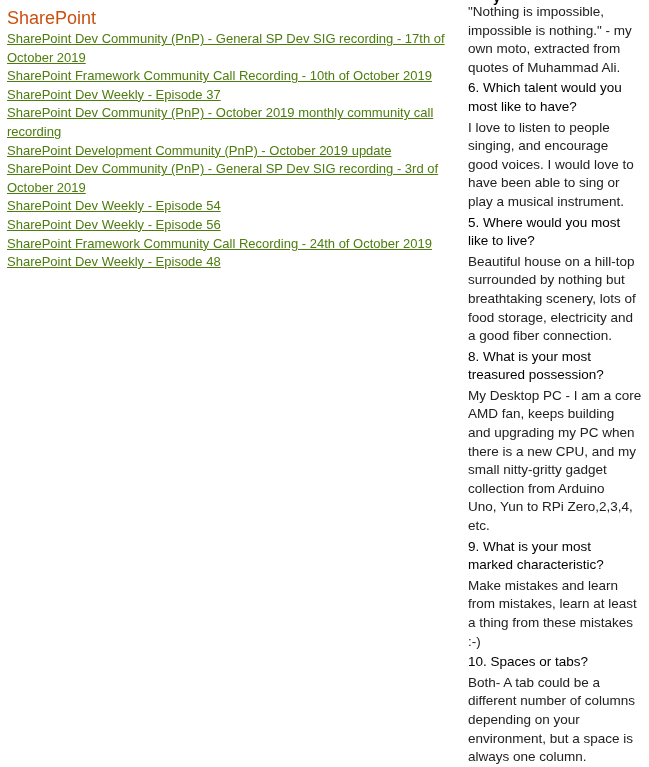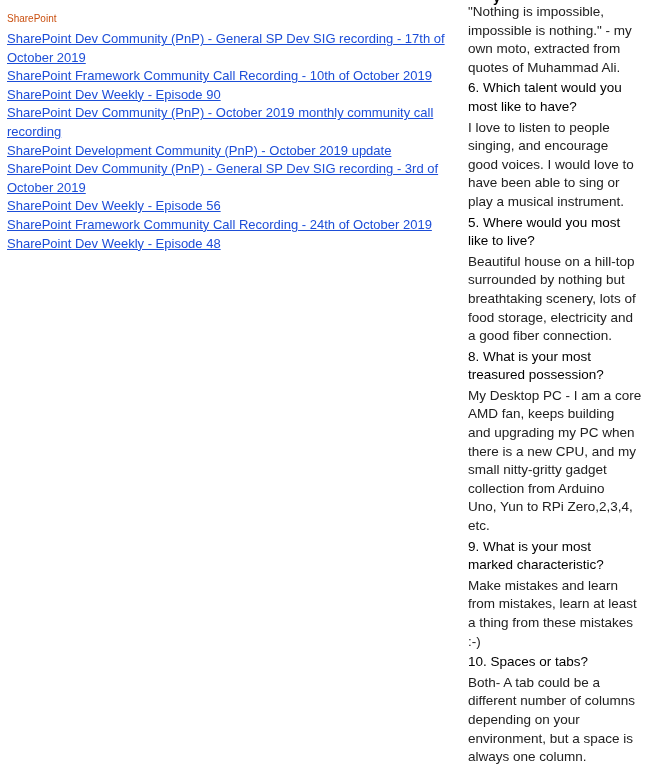--- a/index.html
+++ b/index.html
@@ -17,29 +17,29 @@
     position: absolute;
     left: 7px;
     top: 9px;
     width: 470px;
     font-size: 13px;
     line-height: 18.6px;
   }
   .category {
     display: block;
     color: #ca5010;
-    font-size: 10px;
+    font-size: 18px;
     line-height: 19px;
     margin-bottom: 2px;
     text-decoration: none;
     cursor: pointer;
   }
   .post-link {
     display: block;
-    color: #1d4ed8;
+    color: #4d7c0f;
     text-decoration: underline;
     white-space: pre-line;
     cursor: pointer;
   }
 
   
   .right-col {
     position: absolute;
     left: 468px;
     top: 3px;
@@ -78,26 +78,27 @@
 </head>
 <body>
 
 <div class="page">
 
   <div class="left-col">
     <a class="category" href="#">SharePoint</a>
     <a class="post-link" href="#">SharePoint Dev Community (PnP) - General SP Dev SIG recording - 17th of
 October 2019</a>
     <a class="post-link" href="#">SharePoint Framework Community Call Recording - 10th of October 2019</a>
-    <a class="post-link" href="#">SharePoint Dev Weekly - Episode 90</a>
+    <a class="post-link" href="#">SharePoint Dev Weekly - Episode 37</a>
     <a class="post-link" href="#">SharePoint Dev Community (PnP) - October 2019 monthly community call
 recording</a>
     <a class="post-link" href="#">SharePoint Development Community (PnP) - October 2019 update</a>
     <a class="post-link" href="#">SharePoint Dev Community (PnP) - General SP Dev SIG recording - 3rd of
 October 2019</a>
+    <a class="post-link" href="#">SharePoint Dev Weekly - Episode 54</a>
     <a class="post-link" href="#">SharePoint Dev Weekly - Episode 56</a>
     <a class="post-link" href="#">SharePoint Framework Community Call Recording - 24th of October 2019</a>
     <a class="post-link" href="#">SharePoint Dev Weekly - Episode 48</a>
   </div>
 
   <div class="right-col">
     <p class="qa answer">"Nothing is impossible,
 impossible is nothing." - my
 own moto, extracted from
 quotes of Muhammad Ali.</p>

